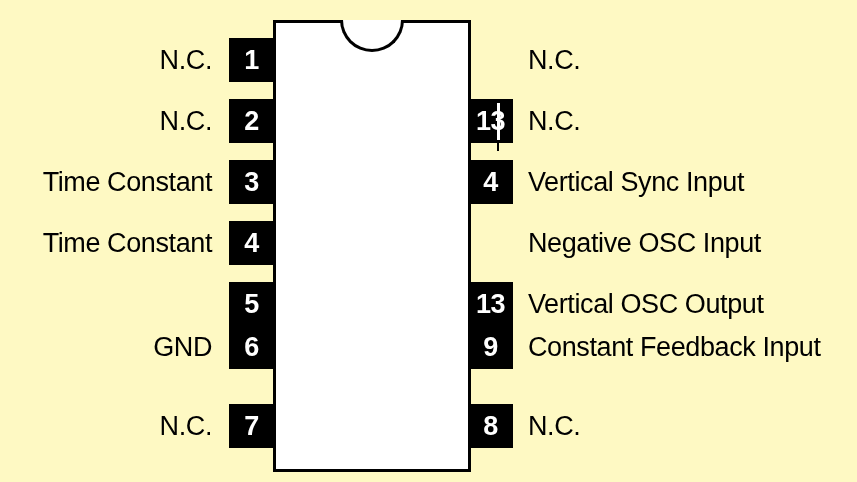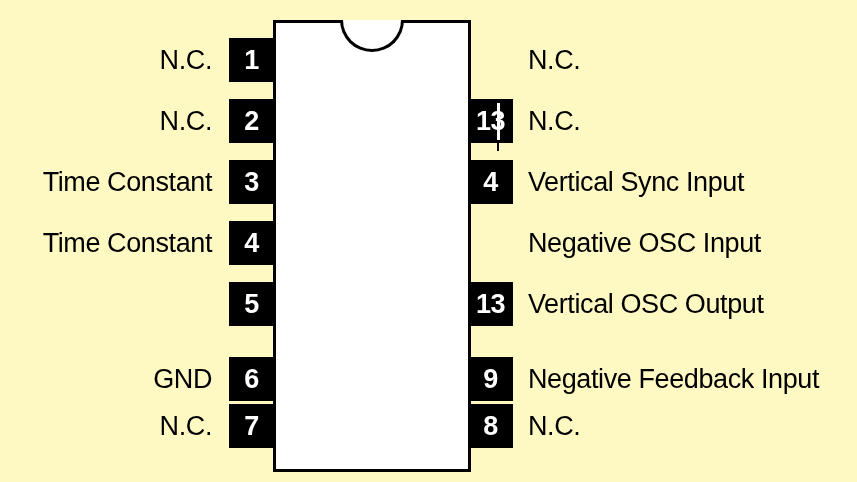--- a/index.html
+++ b/index.html
@@ -67,21 +67,21 @@
     font-size: 0.7em;
     vertical-align: -0.24em;
     letter-spacing: -0.3px;
   }
   
   .p1 { top: 38px; }
   .p2 { top: 99px; }
   .p3 { top: 160px; }
   .p4 { top: 221px; }
   .p5 { top: 282px; }
-  .p6 { top: 357px; }
+  .p6 { top: 325px; }
   .p7 { top: 404px; }
   
   .caret-white {
     position: absolute;
     left: 29px;
     top: 4px;
     width: 3px;
     height: 37px;
     background: #ffffff;
   }
@@ -130,20 +130,20 @@
 
   <div class="pin-box right p3"><span>4</span></div>
   <div class="pin-label right p3"><span>Vertical Sync Input</span></div>
 
   <div class="pin-label right p4"><span>Negative OSC Input</span></div>
 
   <div class="pin-box right p5"><span>13</span></div>
   <div class="pin-label right p5"><span>Vertical OSC Output</span></div>
 
   <div class="pin-box right p6"><span>9</span></div>
-  <div class="pin-label right p6"><span>Negative Feedback Input</span></div>
+  <div class="pin-label right p6"><span>Constant Feedback Input</span></div>
 
   <div class="pin-box right p7"><span>8</span></div>
   <div class="pin-label right p7"><span>N.C.</span></div>
 
   <div class="caret-tail"></div>
 
 </div>
 
 </body></html>

